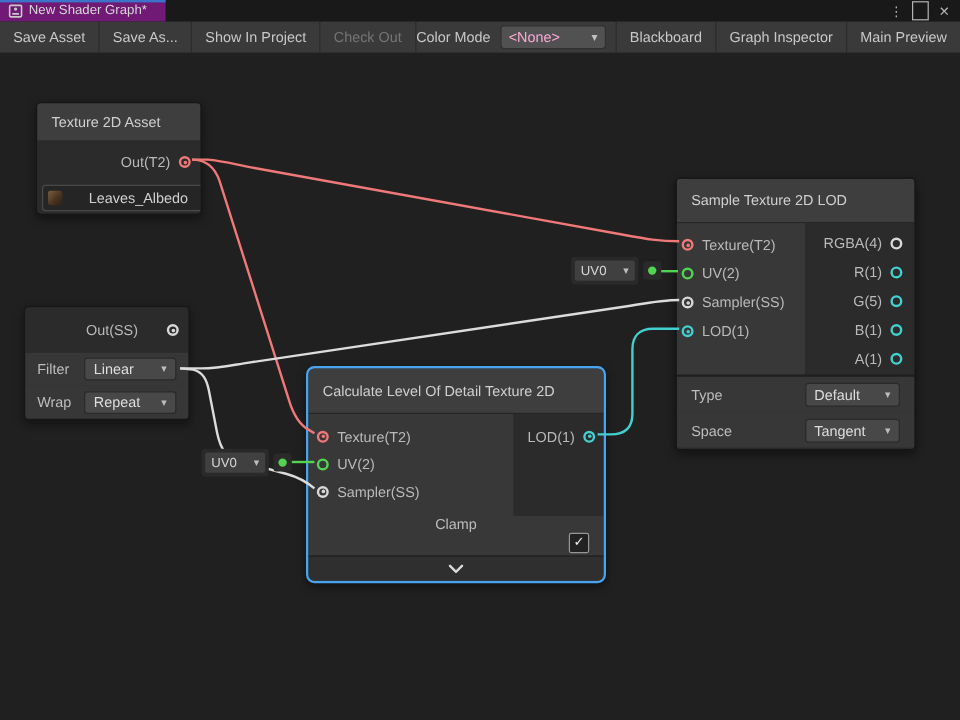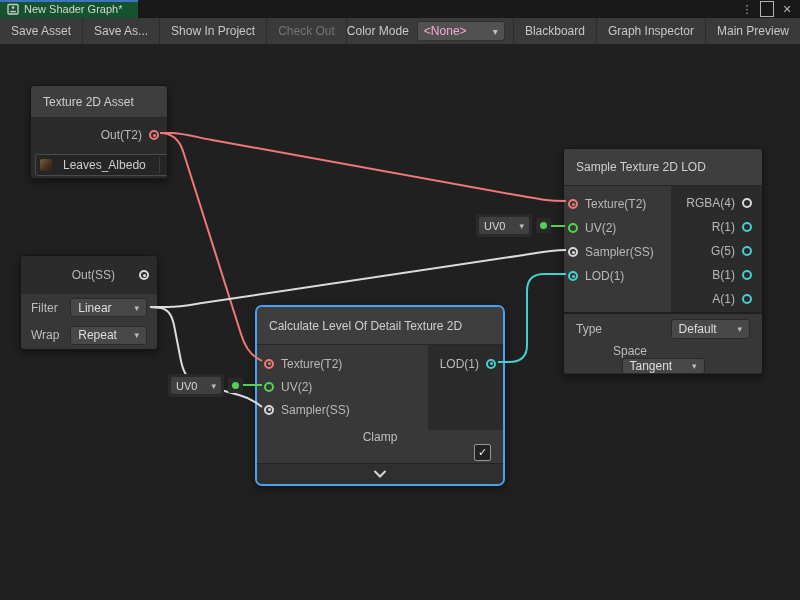--- a/index.html
+++ b/index.html
@@ -3,21 +3,21 @@
 <meta charset="utf-8">
 <style>
   html,body{margin:0;padding:0;width:800px;height:600px;overflow:hidden;
     font-family:"Liberation Sans","DejaVu Sans",sans-serif;background:#202020;
     -webkit-font-smoothing:antialiased;}
   .app{position:relative;width:800px;height:600px;background:#202020;}
 
   
   .titlebar{position:absolute;left:0;top:0;width:800px;height:18px;background:#191919;
     display:flex;align-items:stretch;}
-  .tab{position:relative;display:flex;align-items:center;gap:5px;background:#14532d;
+  .tab{position:relative;display:flex;align-items:center;gap:5px;background:#701a75;
     padding:0 16px 0 7px;color:#d6d6d6;font-size:11px;}
   .tab-accent{position:absolute;left:0;top:0;right:0;height:2px;background:#3c72c8;}
   .win-controls{margin-left:auto;display:flex;align-items:center;gap:6px;padding-right:6px;color:#b4b4b4;}
   .win-controls span{display:inline-flex;align-items:center;justify-content:center;width:14px;height:14px;font-size:11px;cursor:default;}
   .max-box{width:8px;height:7px;border:1.5px solid #b4b4b4;}
 
   
   .toolbar{position:absolute;left:0;top:18px;width:800px;height:26px;background:#3a3a3a;
     display:flex;align-items:stretch;font-size:12px;color:#c8c8c8;}
   .tbtn{display:flex;align-items:center;padding:0 11px;border-right:1px solid #2c2c2c;white-space:nowrap;}
@@ -44,21 +44,21 @@
   .port.f:after{content:'';position:absolute;left:50%;top:50%;width:3px;height:3px;margin:-1.5px 0 0 -1.5px;
     border-radius:50%;background:currentColor;}
   .c-red{color:#ef7878;border-color:#ef7878;}
   .c-grn{color:#52d452;border-color:#52d452;}
   .c-wht{color:#d8d8d8;border-color:#d8d8d8;}
   .c-cyn{color:#43cfcf;border-color:#43cfcf;}
   .ctrl-row{display:flex;align-items:center;background:#373737;font-size:12px;color:#bdbdbd;}
   .ndrop{display:flex;align-items:center;justify-content:space-between;height:19px;background:#484848;
     border:1px solid #2a2a2a;border-radius:3px;padding:0 7px;color:#dedede;font-size:12px;box-sizing:border-box;}
   .ndrop:after{content:'▾';font-size:9px;color:#bdbdbd;margin-left:6px;}
-  .objfield{display:flex;align-items:center;gap:11px;background:#252525;border:1px solid #4a4a4a;
+  .objfield{display:flex;align-items:center;gap:22px;background:#252525;border:1px solid #4a4a4a;
     border-radius:3px;height:20px;padding:0 4px;font-size:12px;color:#cfcfcf;}
   .thumb{width:12px;height:12px;border-radius:2px;
     background:linear-gradient(135deg,#7a5f3a 0%,#4a3322 55%,#2e2015 100%);}
   .picker{width:11px;height:11px;border:1px solid #b0b0b0;border-radius:50%;position:relative;margin-left:auto;}
   .picker:after{content:'';position:absolute;left:50%;top:50%;width:3px;height:3px;margin:-1.5px 0 0 -1.5px;border-radius:50%;background:#b0b0b0;}
   .vsep{width:1px;align-self:stretch;background:#3d3d3d;margin:2px 0 2px 2px;}
   .checkbox{width:15px;height:15px;background:#222;border:1px solid #979797;border-radius:2px;
     display:flex;align-items:center;justify-content:center;color:#ececec;font-size:11px;line-height:1;}
   .chev-row{display:flex;align-items:center;justify-content:center;background:#2f2f2f;border-top:1px solid #222;}
   #wires{position:absolute;left:0;top:0;width:800px;height:556px;z-index:2;pointer-events:none;}
@@ -189,21 +189,21 @@
             </div>
         </div>
       </div>
       <div style="height:2px;background:#1f1f1f;"></div>
       <div class="ctrl-row" style="height:30px;padding:0 12px;">
         <span style="width:100px;">Type</span>
         <div class="ndrop" style="width:83px;height:20px;">
             <span>Default</span>
           </div>
       </div>
-      <div class="ctrl-row" style="height:30px;padding:0 12px;flex-direction:column;">
+      <div class="ctrl-row" style="height:30px;padding:0 12px;">
         <span style="width:100px;">Space</span>
         <div class="ndrop" style="width:83px;height:20px;">
             <span>Tangent</span>
           </div>
       </div>
       <div style="position:absolute;left:0;top:224px;width:200px;height:203px;background:#2a2a2a;"></div>
 
     </div>
 
     <div class="node selected" style="left:255px;top:261px;width:250px;">

